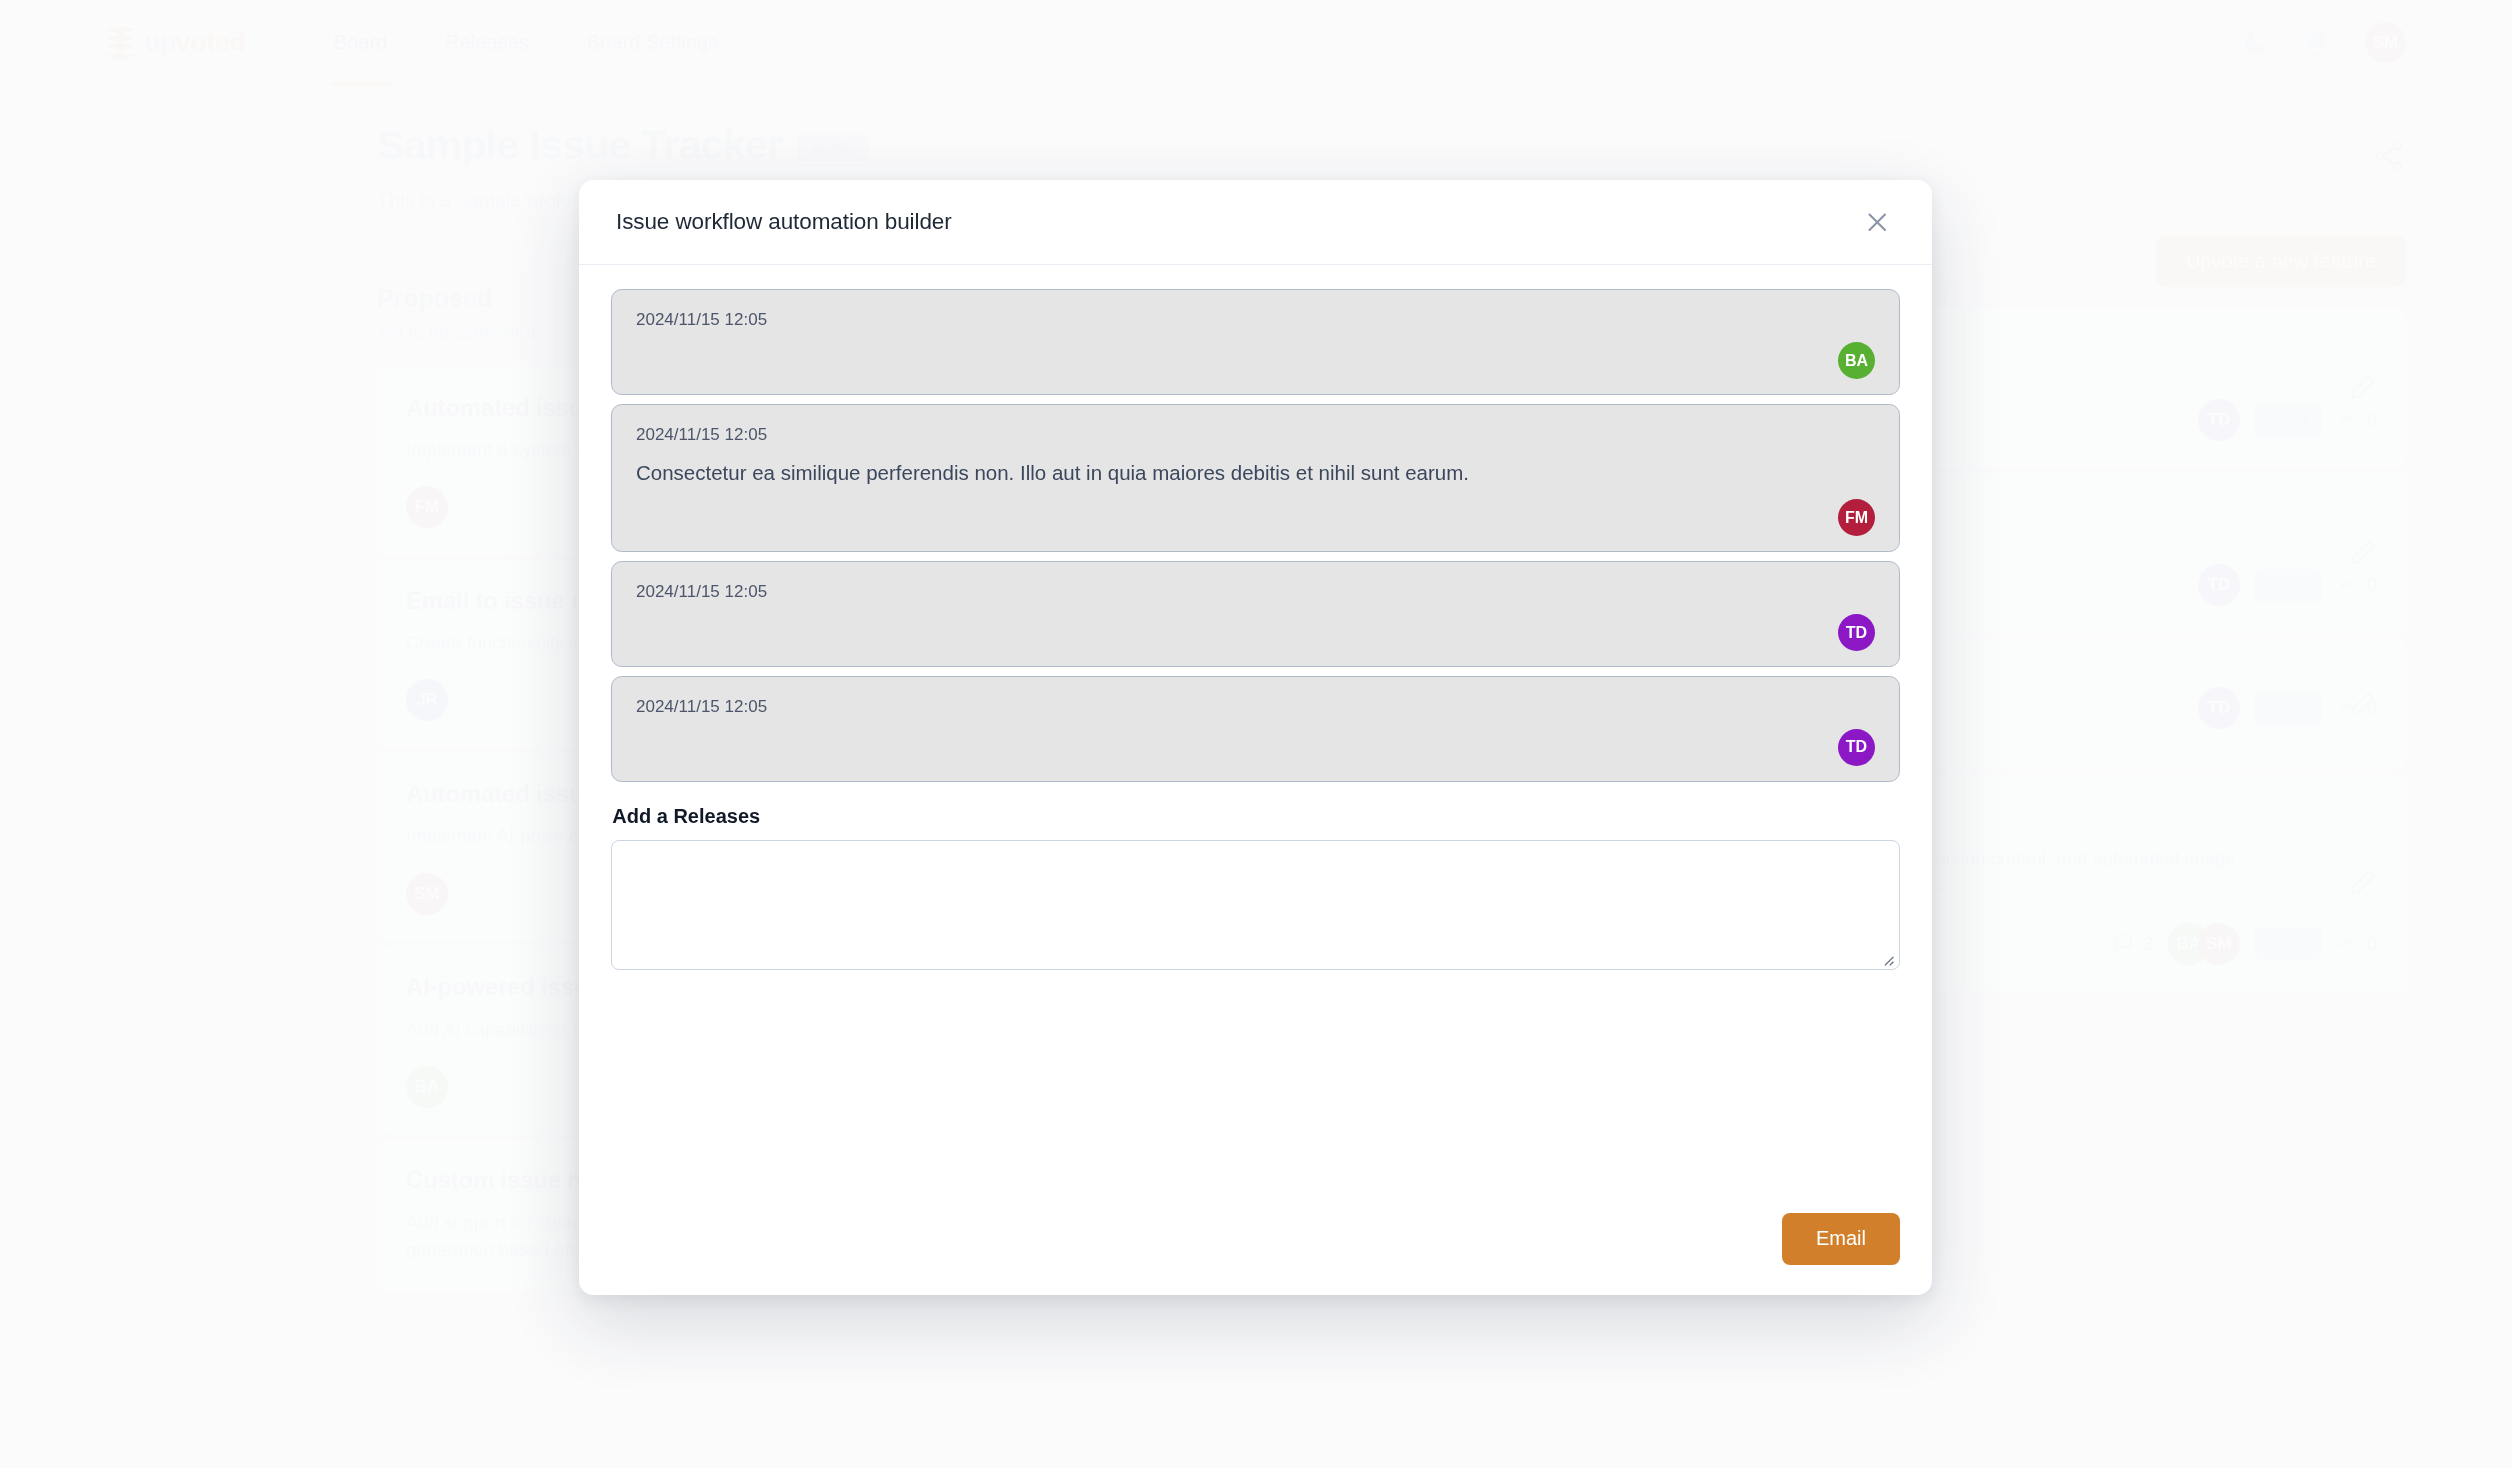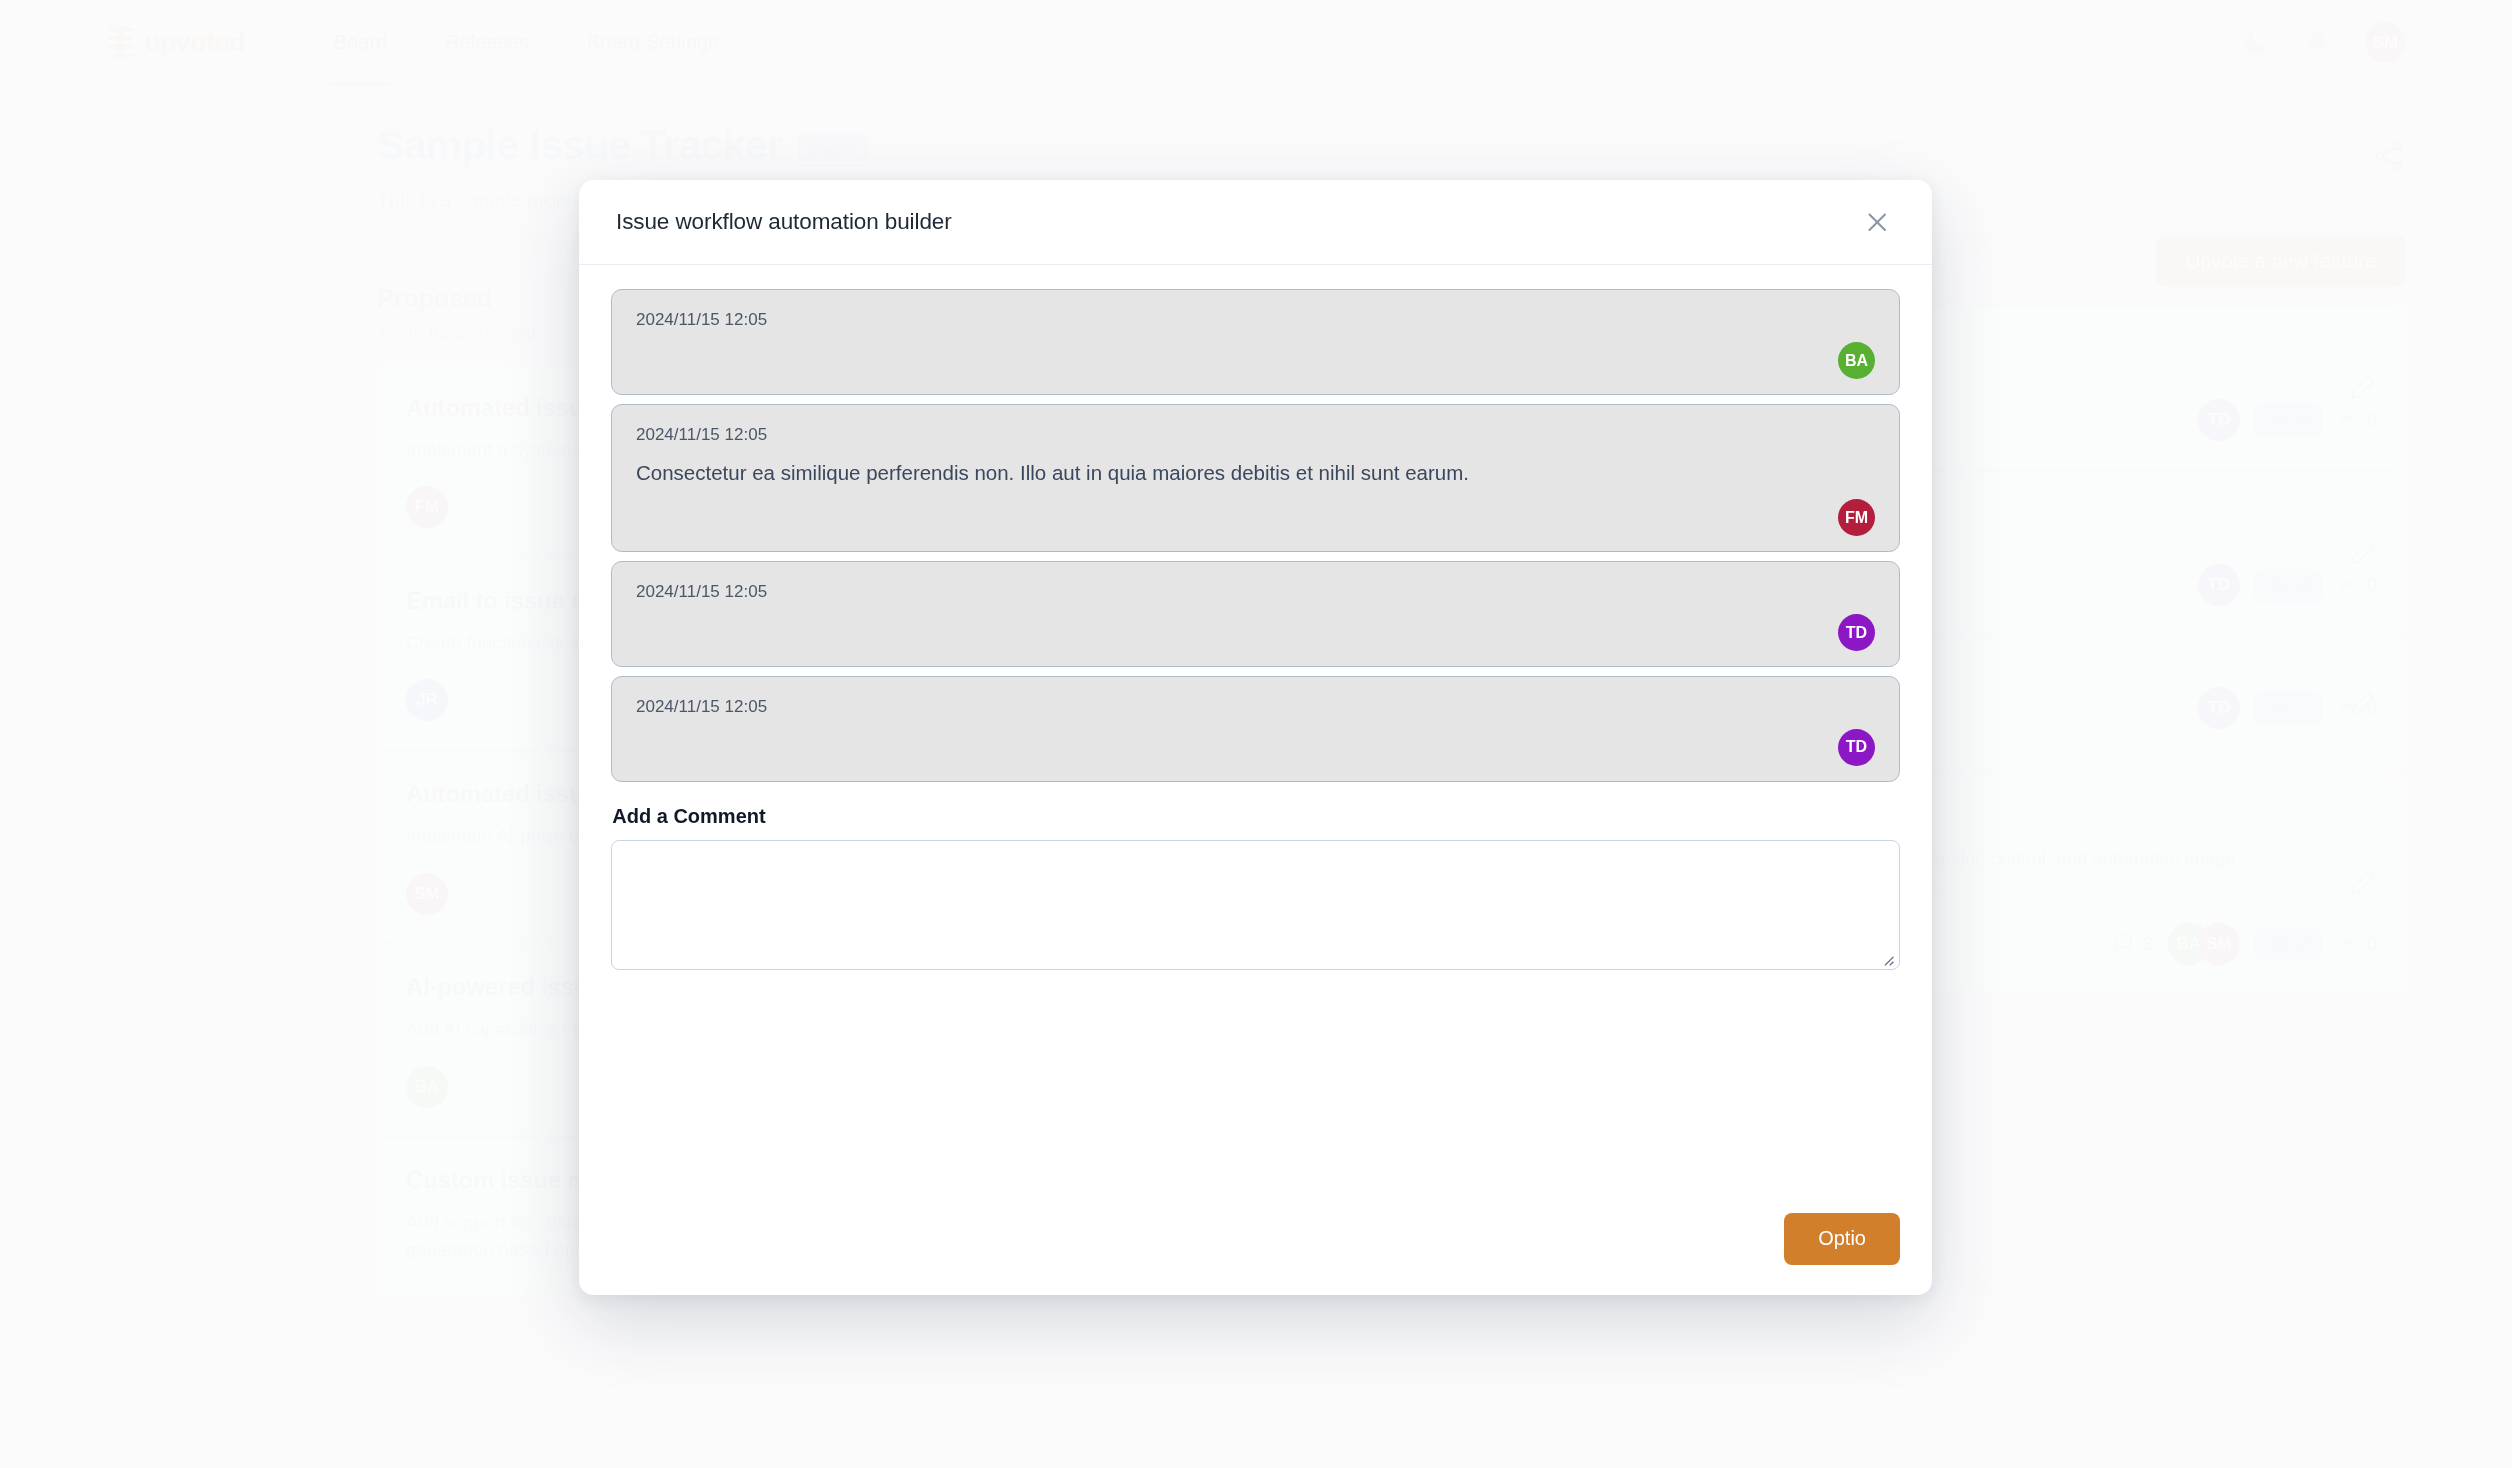--- a/index.html
+++ b/index.html
@@ -476,29 +476,29 @@
       </div>
     </div>
 
     <div class="comment">
       <div class="comment-date">2024/11/15 12:05</div>
       <div class="comment-av-row">
         <span class="comment-av" style="background:#8c17c4">TD</span>
       </div>
     </div>
 
-    <div class="add-label">Add a Comment</div>
+    <div class="add-label">Add a Releases</div>
 
     <div class="comment-box">
       <span class="resize-grip">
         <svg viewBox="0 0 12 12" fill="none" stroke="currentColor" stroke-width="1">
             <path d="M11 4L4 11M11 8l-3 3"></path>
           </svg>
       </span>
     </div>
 
   </div>
 
   <div class="modal-foot">
-    <button class="btn-save">Optio</button>
+    <button class="btn-save">Email</button>
   </div>
 </div>
 
 
 </body></html>

